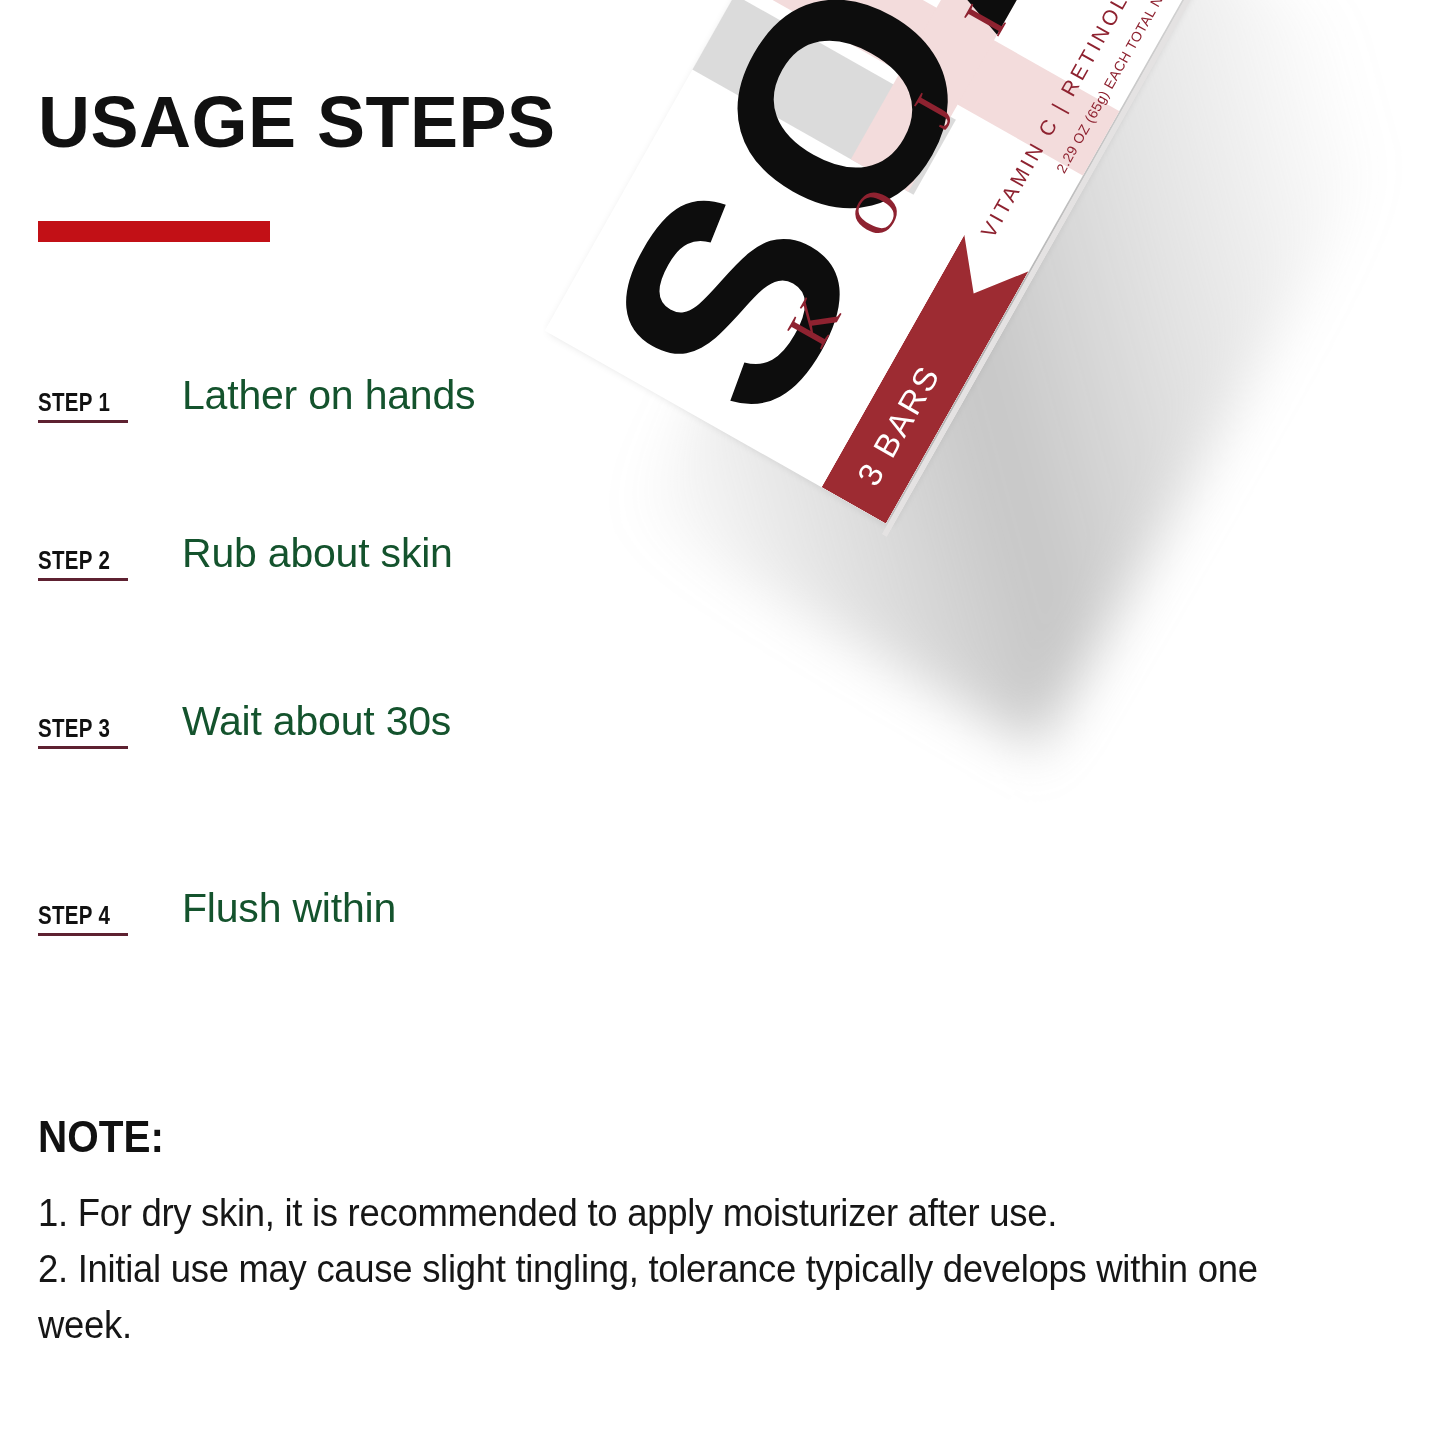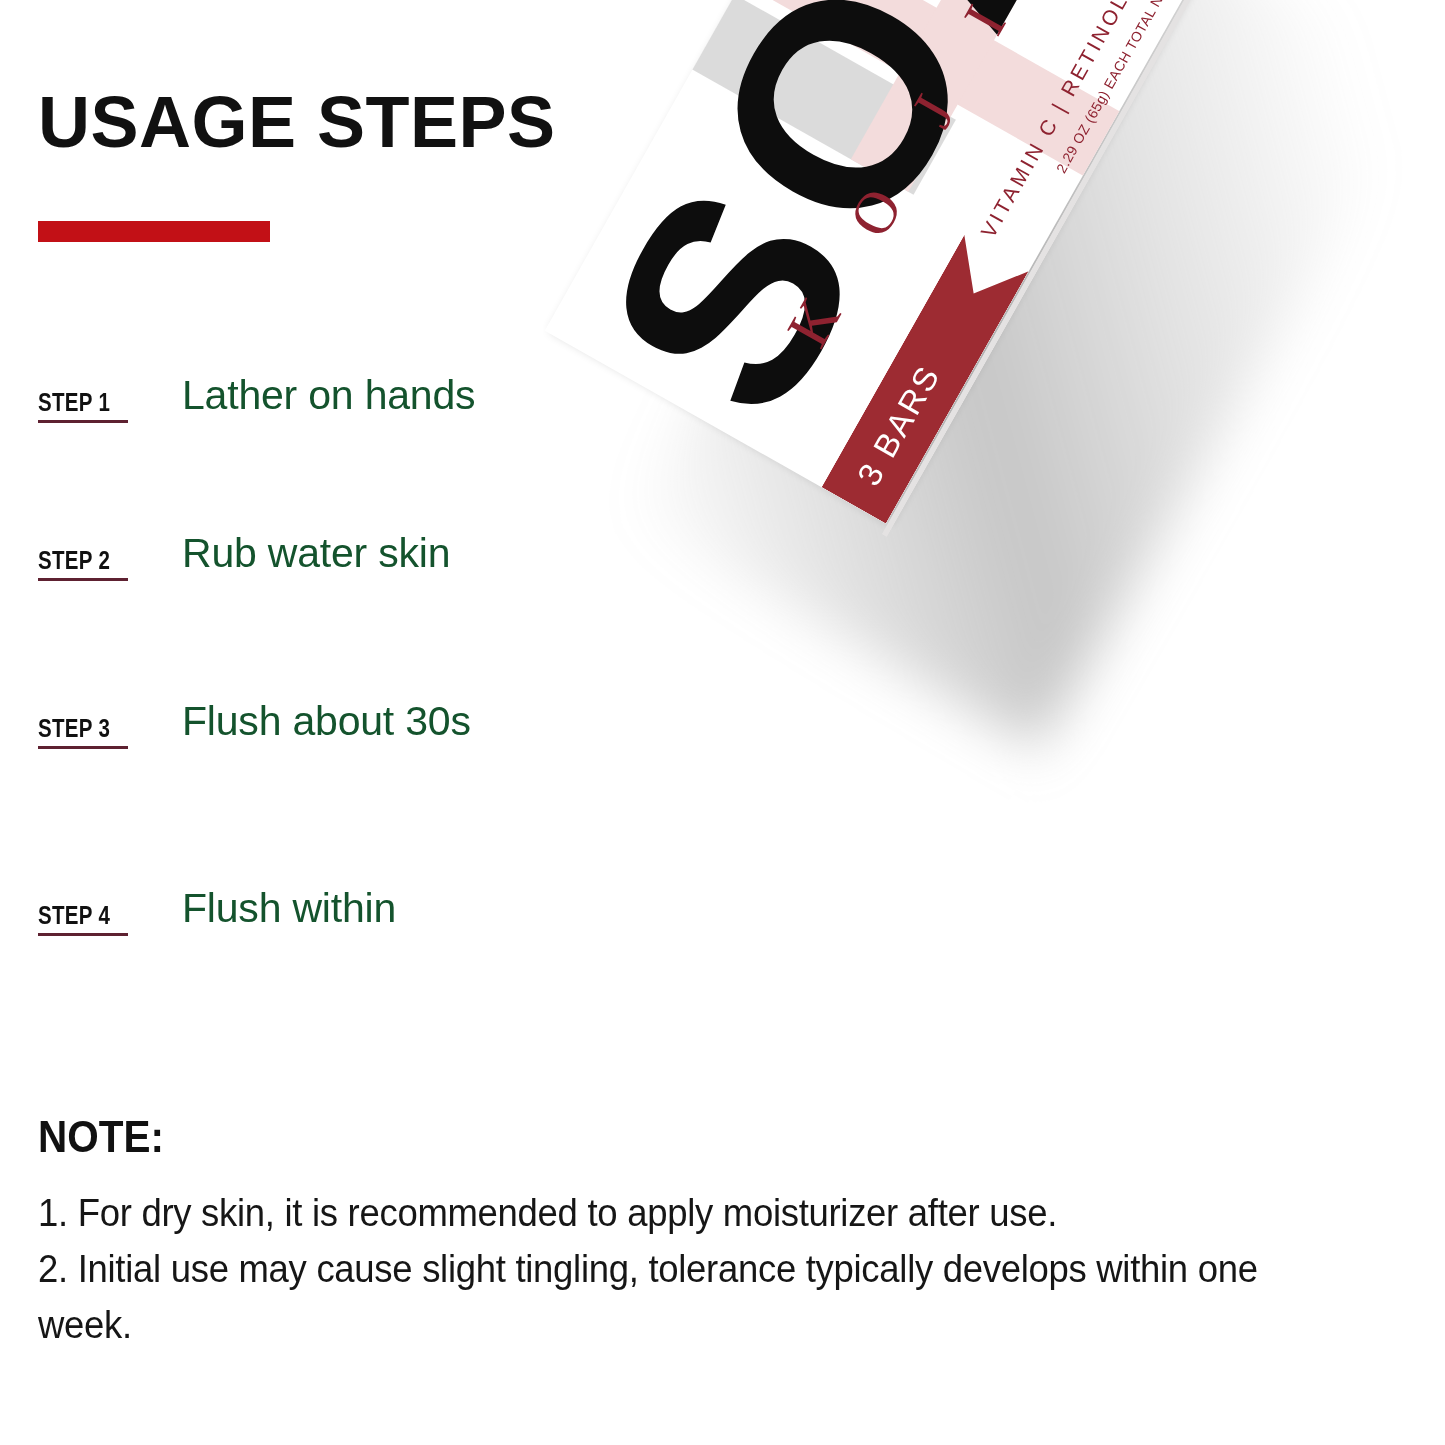--- a/index.html
+++ b/index.html
@@ -273,27 +273,27 @@
 
     <div class="step-row s1">
       <div class="step-tag">STEP 1</div>
       <div class="step-underline"></div>
       <div class="step-text">Lather on hands</div>
     </div>
 
     <div class="step-row s2">
       <div class="step-tag">STEP 2</div>
       <div class="step-underline"></div>
-      <div class="step-text">Rub water skin</div>
+      <div class="step-text">Rub about skin</div>
     </div>
 
     <div class="step-row s3">
       <div class="step-tag">STEP 3</div>
       <div class="step-underline"></div>
-      <div class="step-text">Flush about 30s</div>
+      <div class="step-text">Wait about 30s</div>
     </div>
 
     <div class="step-row s4">
       <div class="step-tag">STEP 4</div>
       <div class="step-underline"></div>
       <div class="step-text">Flush within</div>
     </div>
 
   </div>
 

